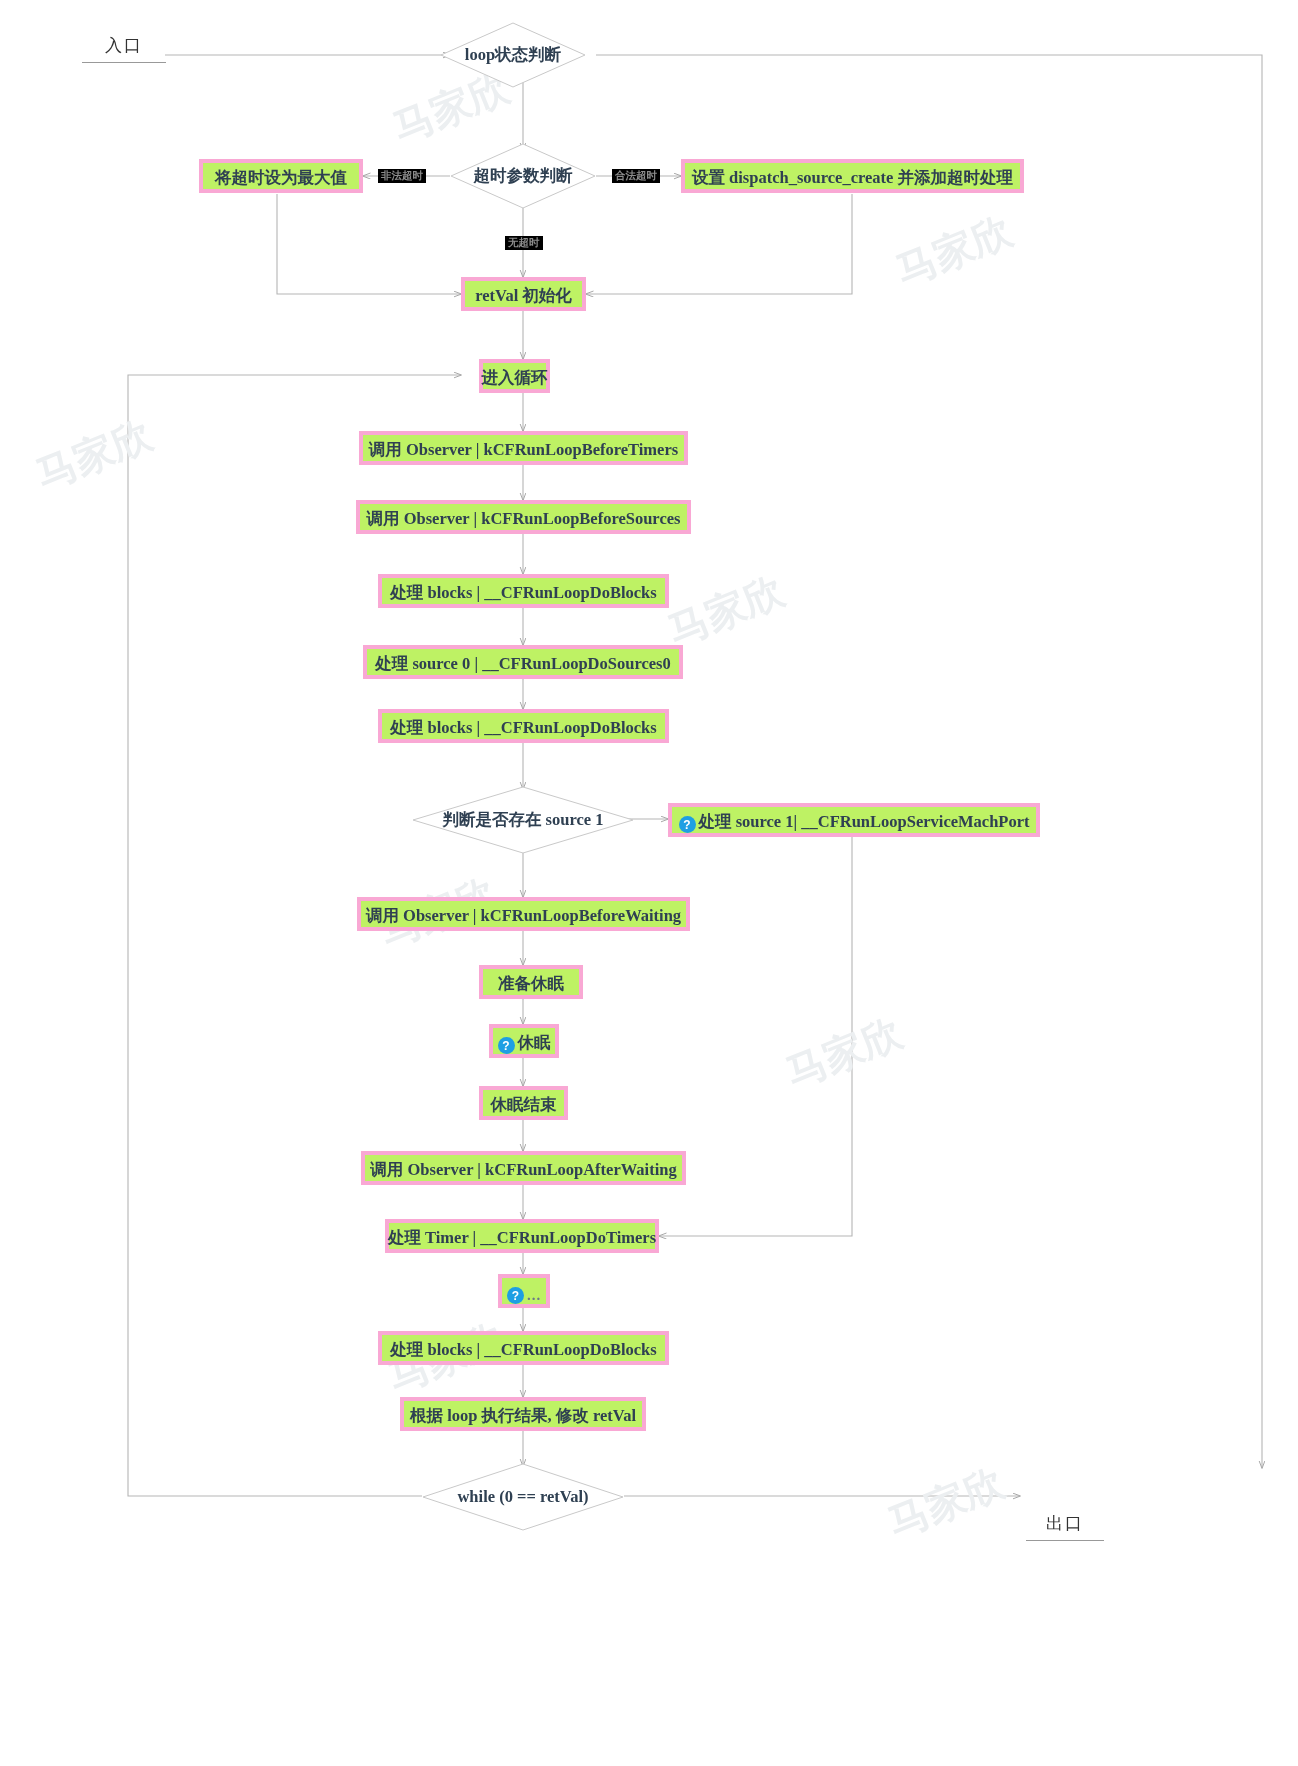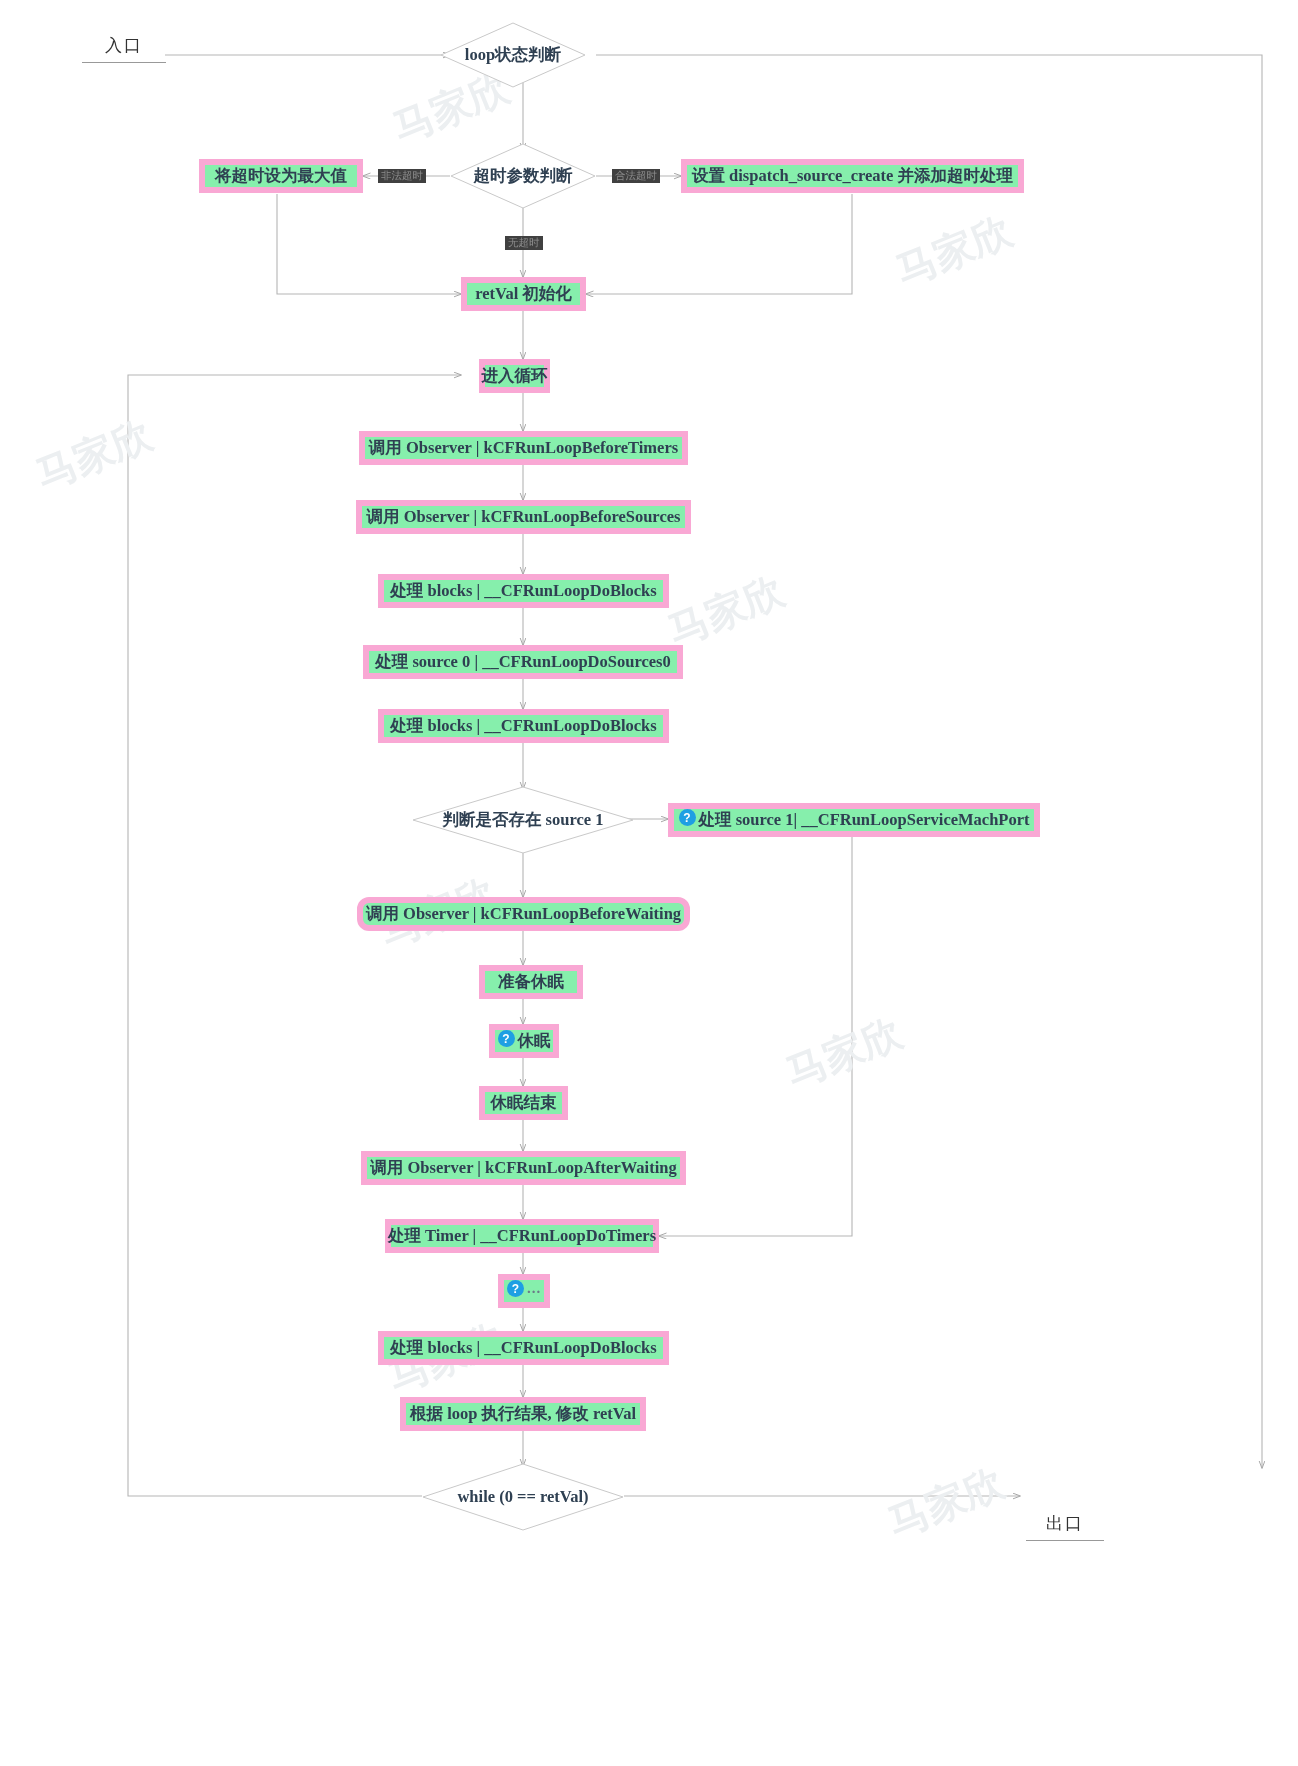--- a/index.html
+++ b/index.html
@@ -7,22 +7,22 @@
     width:1298px;height:1766px;position:relative;overflow:hidden;
     font-family:"Liberation Serif","DejaVu Serif",serif;
     color:#2c3e50;
   }
   #canvas{position:absolute;inset:0;}
   svg.wires{position:absolute;left:0;top:0;width:1298px;height:1766px;pointer-events:none;}
 
   
   .node{
     position:absolute;box-sizing:border-box;
-    display:flex;align-items:flex-start;justify-content:center;
-    background:#86efac;border:6px solid #f9a8d4;
+    display:flex;align-items:flex-end;justify-content:center;
+    background:#bef264;border:4px solid #f9a8d4;
     color:#2f4052;font-weight:bold;
     white-space:nowrap;
     z-index:3;
   }
   .node .lbl{display:inline-block;}
   .rect{padding:0 14px;font-size:16.5px;height:34px;}
 
   .diamond{
     position:absolute;z-index:3;
     display:flex;align-items:center;justify-content:center;
@@ -36,22 +36,22 @@
     position:absolute;z-index:4;text-align:center;
     font-size:17px;font-weight:400;color:#333;letter-spacing:2px;
     font-family:"Liberation Serif","DejaVu Serif",serif;
   }
   .terminal .bar{
     display:block;height:1px;background:#999;margin-top:5px;width:100%;
   }
 
   
   .elabel{
-    position:absolute;z-index:4;background:#404040;
-    font-size:10.5px;color:#8c8c8c;font-weight:normal;
+    position:absolute;z-index:4;background:#000000;
+    font-size:10.5px;color:#8c8c8c;font-weight:bold;
     padding:0 3px;white-space:nowrap;
     font-family:"Liberation Sans","DejaVu Sans",sans-serif;
     text-align:center;
   }
 
   
   .qbadge{
     display:inline-flex;align-items:center;justify-content:center;
     width:17px;height:17px;border-radius:50%;
     background:#1e9fe3;color:#ffffff;
@@ -226,21 +226,21 @@
 
   <div class="node rect" style="left:378px;top:709px;width:291px;">
     <span class="lbl">处理 blocks | __CFRunLoopDoBlocks</span>
   </div>
 
   <div class="node rect" style="left:668px;top:803px;width:372px;">
     <span class="qbadge">?</span>
     <span class="lbl">处理 source 1| __CFRunLoopServiceMachPort</span>
   </div>
 
-  <div class="node rect" style="left:357px;top:897px;width:333px;border-radius:12px;">
+  <div class="node rect" style="left:357px;top:897px;width:333px;">
     <span class="lbl">调用 Observer | kCFRunLoopBeforeWaiting</span>
   </div>
 
   <div class="node rect" style="left:479px;top:965px;width:104px;">
     <span class="lbl">准备休眠</span>
   </div>
 
   <div class="node rect" style="left:489px;top:1024px;width:70px;">
     <span class="qbadge">?</span>
     <span class="lbl">休眠</span>

